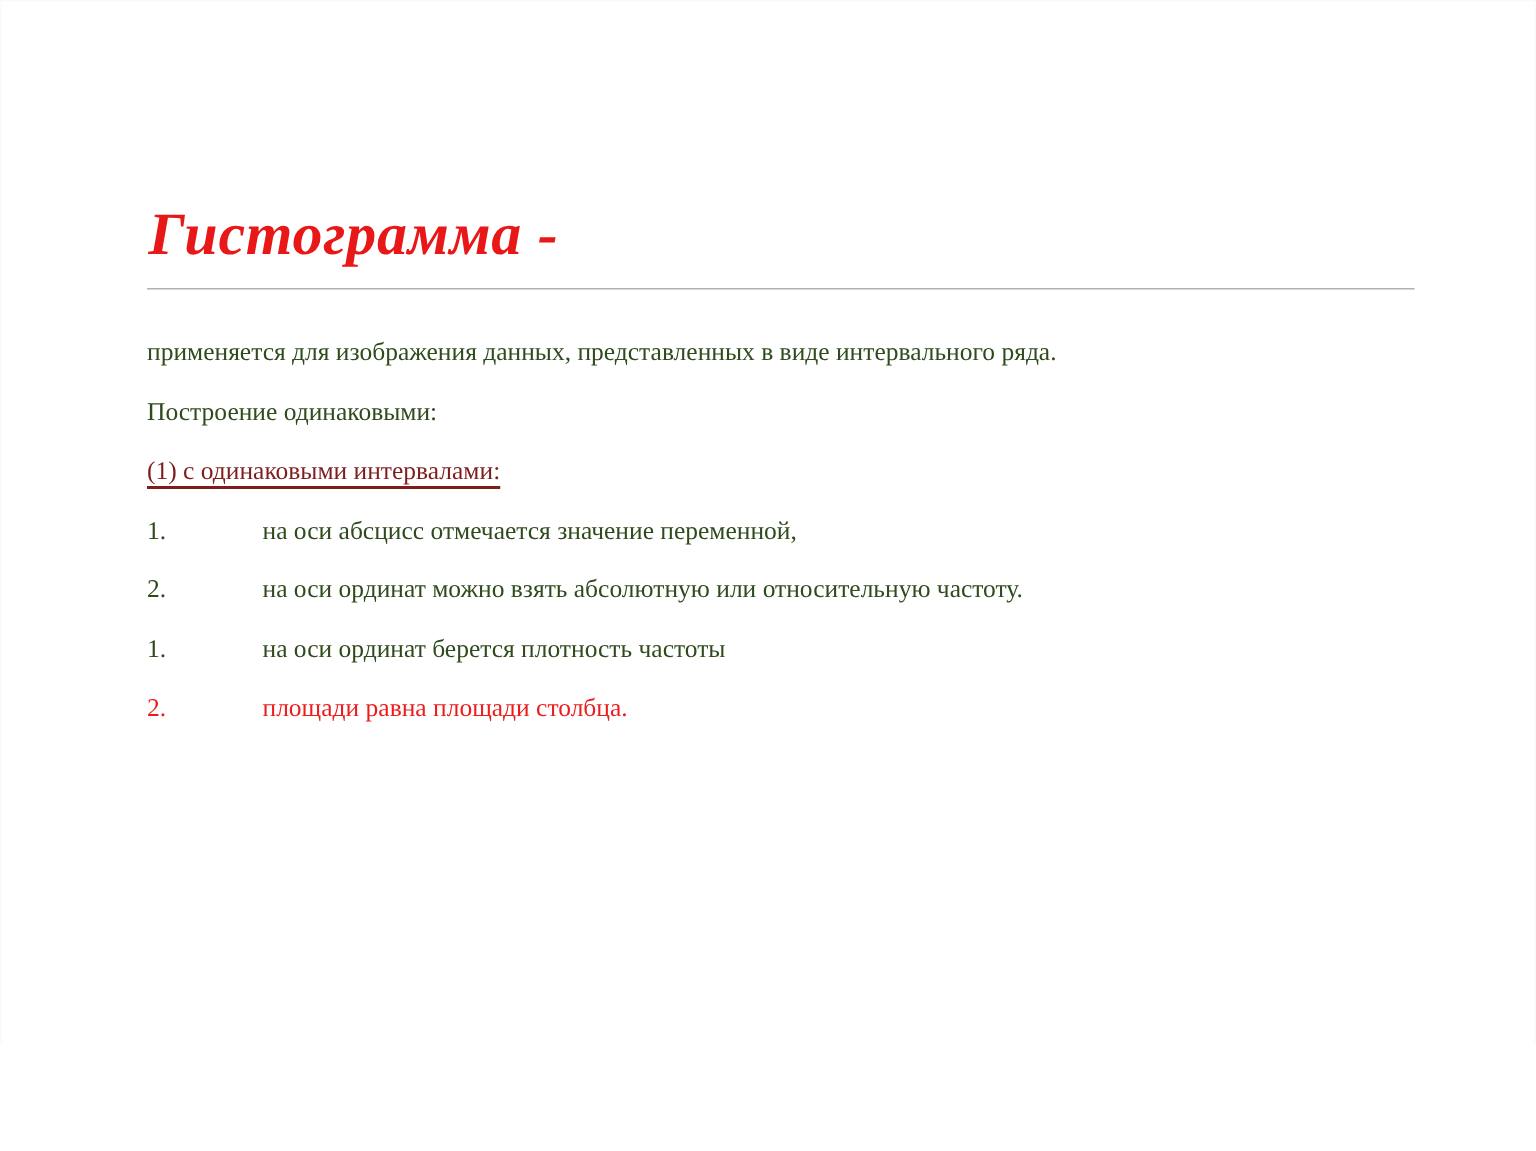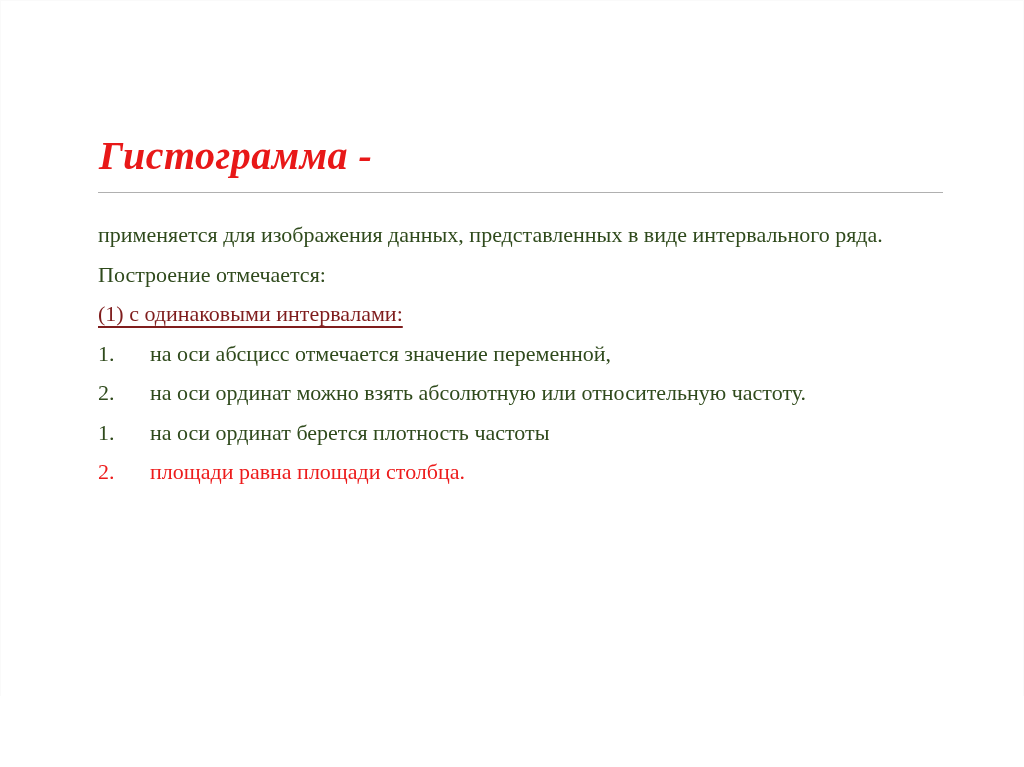--- a/index.html
+++ b/index.html
@@ -52,21 +52,21 @@
     background: #b0b0b0;
   }
 
   
   .body-block {
     position: absolute;
     left: 97px;
     top: 214px;
     width: 846px;
     color: #2f4a1c;
-    font-size: 22px;
+    font-size: 17px;
     line-height: 39.5px;
   }
 
   .para {
     margin: 0;
     text-align: justify;
     text-justify: inter-word;
     color: #2f4a1c;
   }
   .para.nojust {
@@ -93,20 +93,21 @@
   .li-num {
     flex: 0 0 auto;
     width: 52px;
     color: inherit;
     text-align: left;
   }
   .li-text {
     flex: 1 1 auto;
     text-align: justify;
     text-justify: inter-word;
+    margin-left: 25px;
   }
   .li-text.nojust {
     text-align: left;
   }
   .li-row.red, .li-row.red .li-num, .li-row.red .li-text {
     color: #ed1c1c;
   }
 
   
   .band-light {
@@ -140,21 +141,21 @@
 <div class="slide">
 
   <h1 class="title">Гистограмма -</h1>
 
   <div class="title-divider"></div>
 
   <div class="body-block">
 
     <p class="para">применяется для изображения данных, представленных в виде интервального ряда.</p>
 
-    <p class="para nojust">Построение отмечается:</p>
+    <p class="para nojust">Построение одинаковыми:</p>
 
     <p class="section-head"><span class="u">(1) с одинаковыми интервалами:</span></p>
 
     <div class="li-row">
       <span class="li-num">1.</span>
       <span class="li-text nojust">на оси абсцисс отмечается значение переменной,</span>
     </div>
 
     <div class="li-row">
       <span class="li-num">2.</span>

